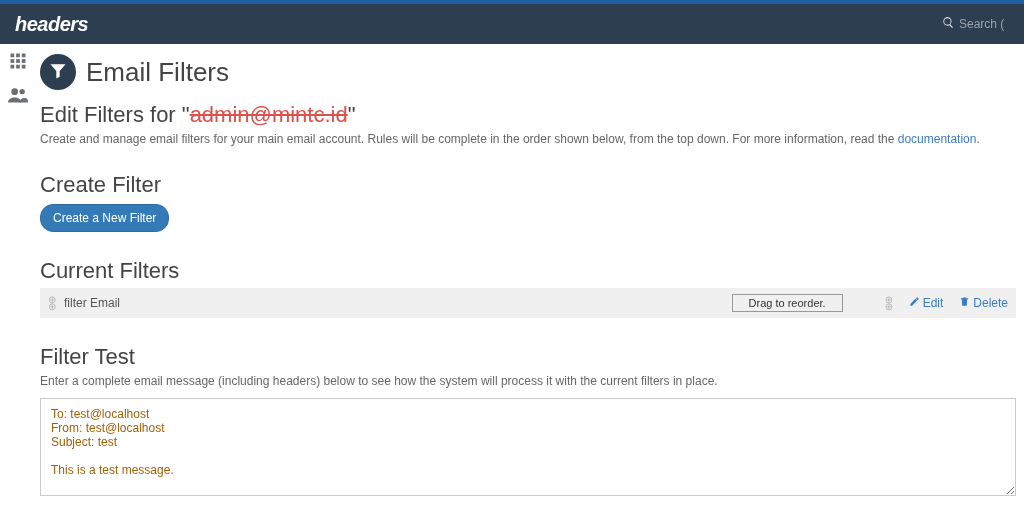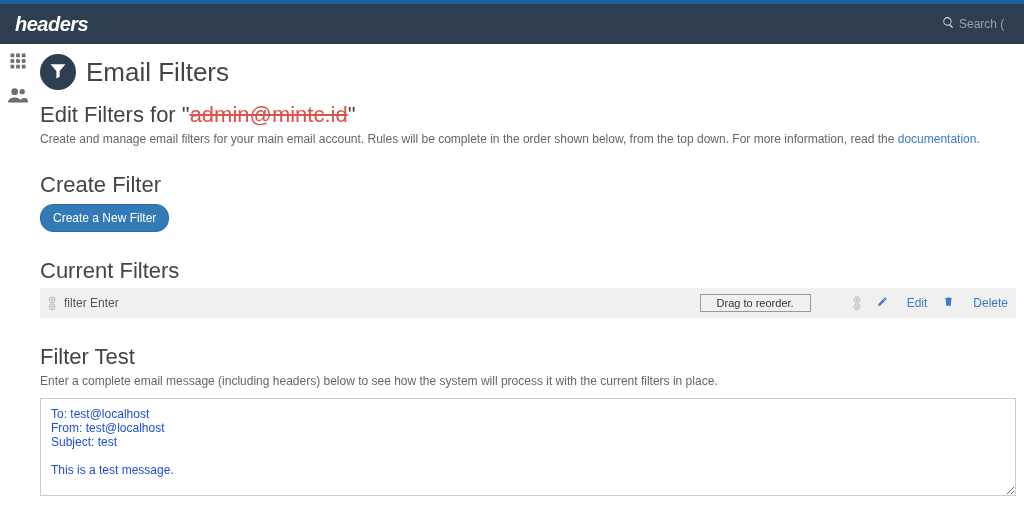--- a/index.html
+++ b/index.html
@@ -127,32 +127,32 @@
       flex-direction: column;
       gap: 1px;
     }
     .row-actions { display: flex; gap: 16px; align-items: center; }
     .action-link {
       color: #3b7cc4;
       font-size: 12px;
       cursor: pointer;
       display: flex;
       align-items: center;
-      gap: 19px;
+      gap: 3px;
     }
     .action-link svg { fill: #3b7cc4; }
 
     textarea.filter-test {
       width: calc(100% - 8px);
       height: 98px;
       border: 1px solid #ccc;
       padding: 8px 10px;
       font-size: 12px;
       font-family: inherit;
-      color: #1d4ed8;
+      color: #a16207;
       resize: both;
       margin-bottom: 12px;
     }
   </style>
 </head>
 <body>
 
 <div class="topbar-blue"></div>
 
 <header class="header">
@@ -219,21 +219,21 @@
     <div style="margin-top:6px;">
       <button class="btn btn-primary">Create a New Filter</button>
     </div>
 
     <h2 class="section mt" style="margin-top:26px;">Current Filters</h2>
     <div class="filter-row">
       <div class="drag-handle">
         <span>⊕</span>
           <span>⊕</span>
       </div>
-      <div class="filter-name">filter Enter</div>
+      <div class="filter-name">filter Email</div>
       <div class="spacer"></div>
       <div class="reorder-tip">Drag to reorder.</div>
       <div class="sort-handle">
         <span>⊕</span>
           <span>⊕</span>
       </div>
       <div class="row-actions">
         <span class="action-link">
           <span>
             <svg width="11" height="11" viewBox="0 0 24 24">

